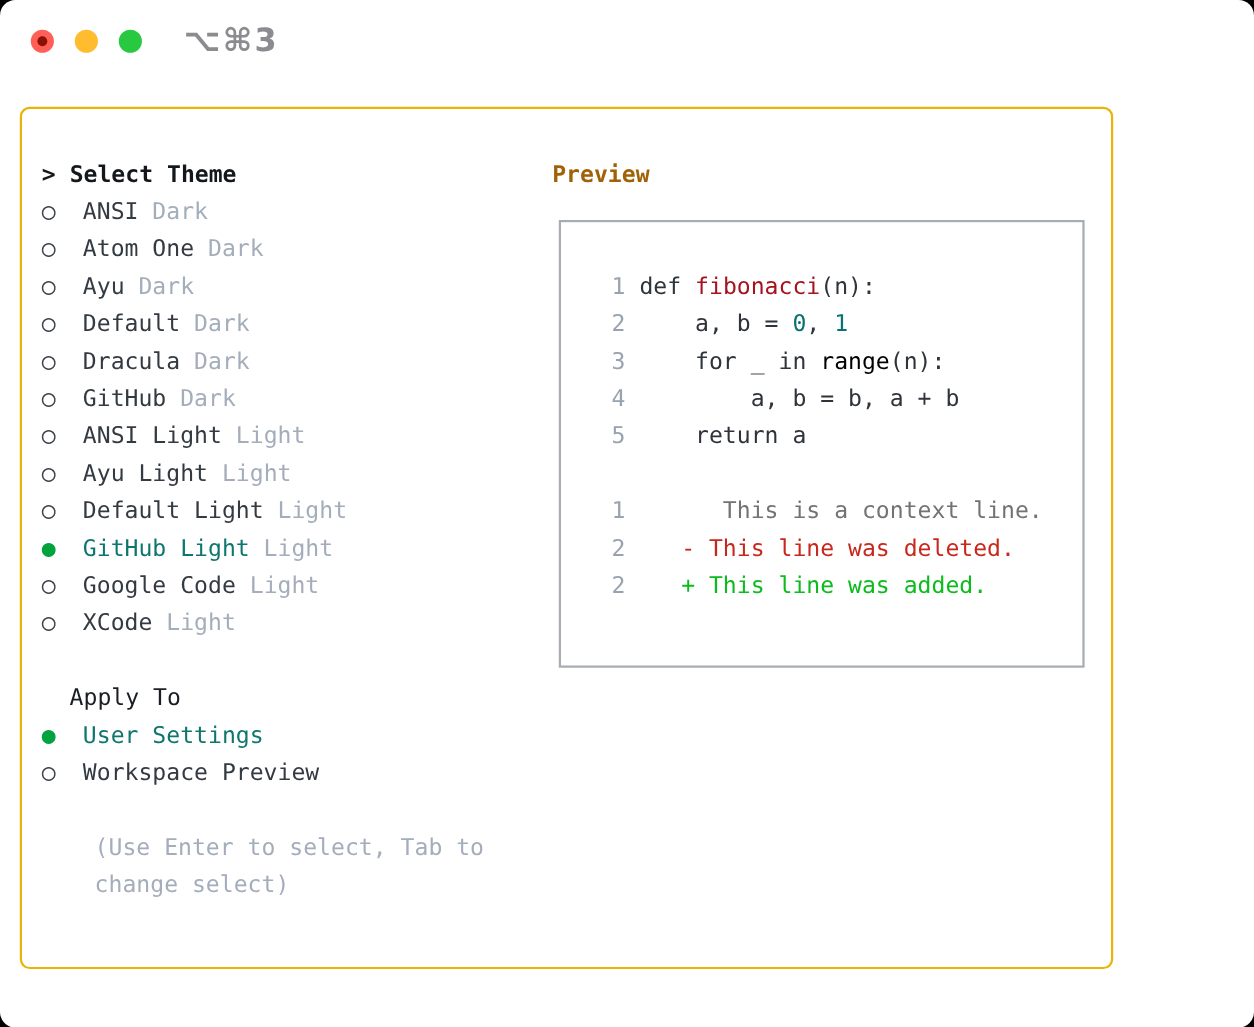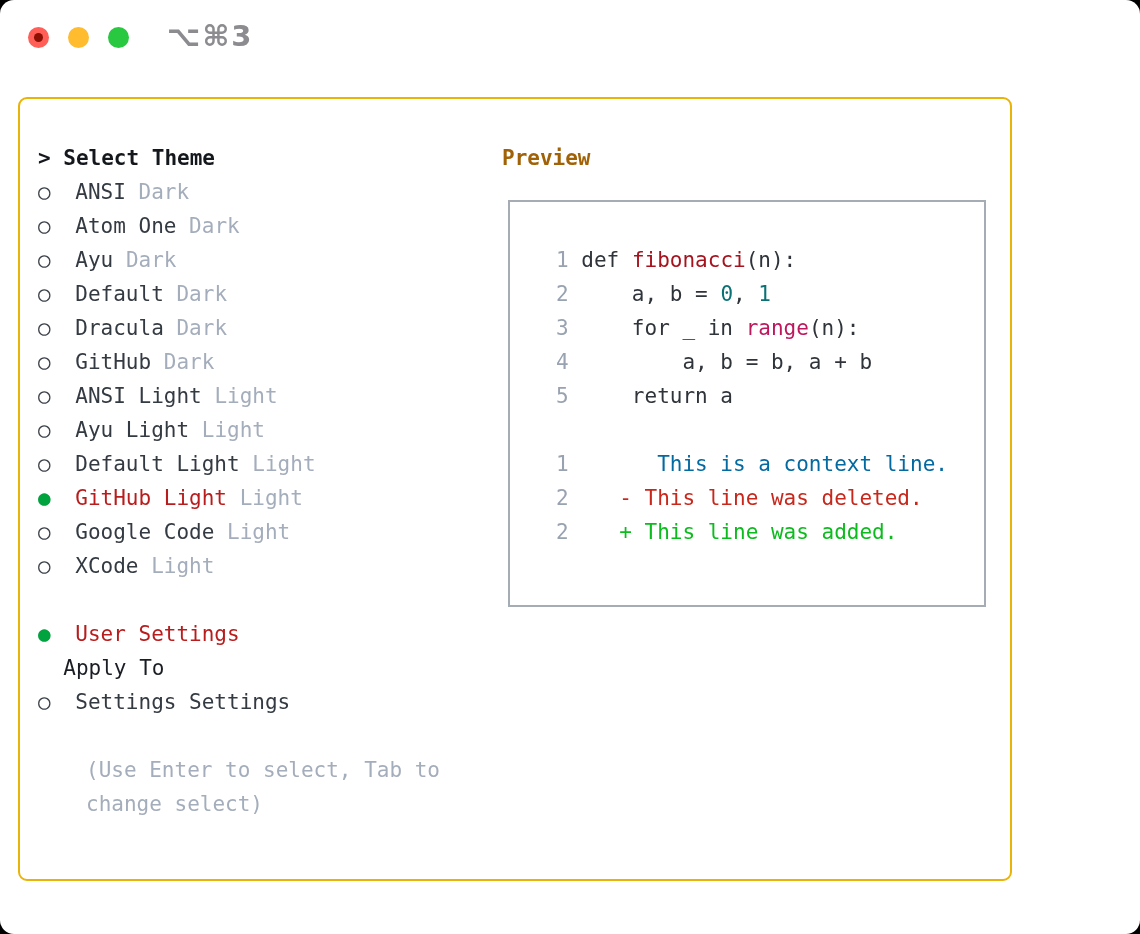--- a/index.html
+++ b/index.html
@@ -32,36 +32,36 @@
   .mono{font-size:21px;line-height:34px;white-space:pre;}
   .row{height:34px;white-space:pre;}
   
   .theme-block{position:absolute;left:18px;top:42px;}
   .apply-block{position:absolute;left:18px;top:518px;}
   .hint-block{position:absolute;left:18px;top:654px;color:#a4adbb;margin-left:48px;}
   .prompt,.hdr{font-weight:bold;color:#14181d;}
   .bullet{color:#3d434b;}
   .bullet.sel{color:#00a33e;}
   .iname{color:#343a42;margin-left:12px;}
-  .iname.sel{color:#b91c1c;}
+  .iname.sel{color:#0f766e;}
   .variant{color:#a4adbb;margin-top:18px;}
   .applyhdr{color:#1a1e24;}
   
   .preview-title{position:absolute;left:482px;top:42px;font-weight:bold;color:#a16207;}
   .preview-box{
     position:absolute;left:488px;top:101px;width:474px;height:403px;
     border:2px solid #a5acb4;background:#fff;
   }
   .code{position:absolute;left:18px;top:41px;margin-left:28px;}
   .ln{color:#98a2b0;}
   .tok-code{color:#2f343b;}
   .tok-function{color:#a6121d;}
   .tok-number{color:#0a7175;}
-  .tok-builtin{color:#be185d;}
-  .tok-context{color:#0369a1;}
+  .tok-builtin{color:#000000;}
+  .tok-context{color:#737373;}
   .tok-deleted{color:#c8271c;text-align:center;}
   .tok-added{color:#0cbb1d;text-align:right;}
 </style>
 </head>
 <body>
 
 <div class="window">
 
   <div class="titlebar">
     <div class="light light-close">
@@ -69,21 +69,21 @@
       </div>
     <div class="light light-min"></div>
     <div class="light light-zoom"></div>
     <div class="shortcut">⌥⌘3</div>
   </div>
 
   <div class="panel">
 
     <div class="theme-block mono"><div class="row"><span class="prompt">&gt; </span><span class="hdr">Select Theme</span></div><div class="row"><span class="bullet">○ </span><span class="iname">ANSI</span><span class="variant"> Dark</span></div><div class="row"><span class="bullet">○ </span><span class="iname">Atom One</span><span class="variant"> Dark</span></div><div class="row"><span class="bullet">○ </span><span class="iname">Ayu</span><span class="variant"> Dark</span></div><div class="row"><span class="bullet">○ </span><span class="iname">Default</span><span class="variant"> Dark</span></div><div class="row"><span class="bullet">○ </span><span class="iname">Dracula</span><span class="variant"> Dark</span></div><div class="row"><span class="bullet">○ </span><span class="iname">GitHub</span><span class="variant"> Dark</span></div><div class="row"><span class="bullet">○ </span><span class="iname">ANSI Light</span><span class="variant"> Light</span></div><div class="row"><span class="bullet">○ </span><span class="iname">Ayu Light</span><span class="variant"> Light</span></div><div class="row"><span class="bullet">○ </span><span class="iname">Default Light</span><span class="variant"> Light</span></div><div class="row"><span class="bullet sel">● </span><span class="iname sel">GitHub Light</span><span class="variant"> Light</span></div><div class="row"><span class="bullet">○ </span><span class="iname">Google Code</span><span class="variant"> Light</span></div><div class="row"><span class="bullet">○ </span><span class="iname">XCode</span><span class="variant"> Light</span></div></div>
 
-    <div class="apply-block mono"><div class="row"><span class="bullet sel">● </span><span class="iname sel">User Settings</span></div><div class="row"><span class="applyhdr">  Apply To</span></div><div class="row"><span class="bullet">○ </span><span class="iname">Settings Settings</span></div></div>
+    <div class="apply-block mono"><div class="row"><span class="applyhdr">  Apply To</span></div><div class="row"><span class="bullet sel">● </span><span class="iname sel">User Settings</span></div><div class="row"><span class="bullet">○ </span><span class="iname">Workspace Preview</span></div></div>
 
     <div class="hint-block mono"><div class="row"><span>(Use Enter to select, Tab to</span></div><div class="row"><span>change select)</span></div></div>
 
     <div class="preview-title mono">Preview</div>
 
     <div class="preview-box">
       <div class="code mono"><div class="row"><span class="ln">1 </span><span class="tok-code">def </span><span class="tok-function">fibonacci</span><span class="tok-code">(n):</span></div><div class="row"><span class="ln">2 </span><span class="tok-code">    a, b = </span><span class="tok-number">0</span><span class="tok-code">, </span><span class="tok-number">1</span></div><div class="row"><span class="ln">3 </span><span class="tok-code">    for _ in </span><span class="tok-builtin">range</span><span class="tok-code">(n):</span></div><div class="row"><span class="ln">4 </span><span class="tok-code">        a, b = b, a + b</span></div><div class="row"><span class="ln">5 </span><span class="tok-code">    return a</span></div><div class="row"></div><div class="row"><span class="ln">1 </span><span class="tok-context">      This is a context line.</span></div><div class="row"><span class="ln">2 </span><span class="tok-deleted">   - This line was deleted.</span></div><div class="row"><span class="ln">2 </span><span class="tok-added">   + This line was added.</span></div></div>
     </div>
 
   </div>

